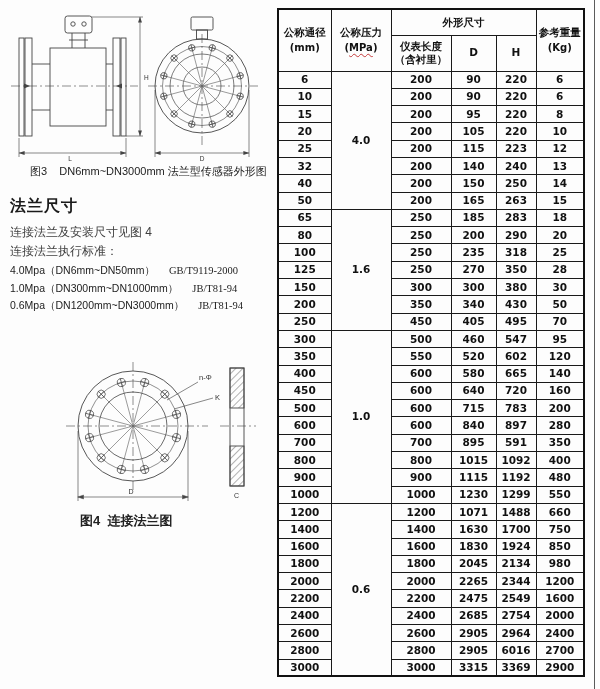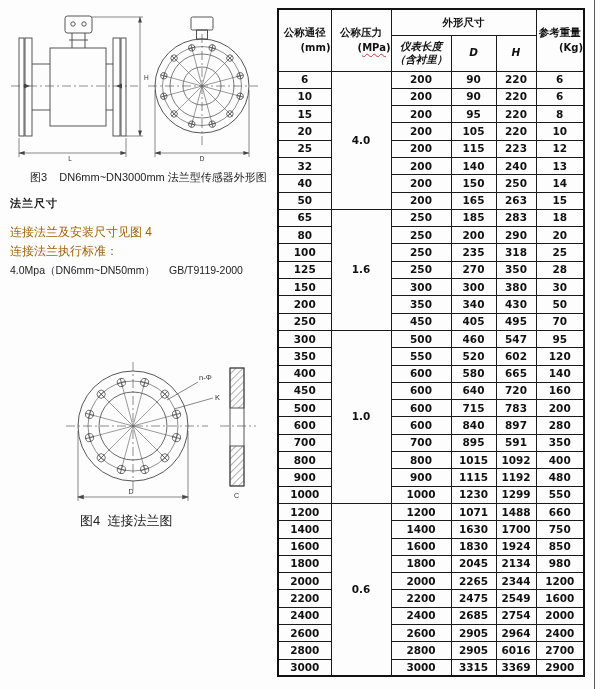--- a/index.html
+++ b/index.html
@@ -4,41 +4,41 @@
 <style>
   html,body{margin:0;padding:0;}
   body{
     width:600px;height:689px;position:relative;background:#fdfdfd;
     font-family:"Liberation Sans","DejaVu Sans",sans-serif;color:#1a1a1a;
     overflow:hidden;
   }
   .abs{position:absolute;}
   
   .fig-caption{font-size:11px;color:#222;white-space:pre;}
-  .fig3-caption{left:30px;top:170px;}
-  .fig4-caption{left:80px;top:512px;font-size:13px;font-weight:normal;}
-  .section-title{left:10px;top:196px;font-size:11px;font-weight:bold;letter-spacing:1px;}
-  .para{left:10px;font-size:12px;color:#a16207;}
+  .fig3-caption{left:30px;top:164px;}
+  .fig4-caption{left:80px;top:512px;font-size:13px;font-weight:bold;}
+  .section-title{left:10px;top:196px;font-size:16px;font-weight:bold;letter-spacing:1px;}
+  .para{left:10px;font-size:12px;color:#404040;}
   .para1{top:224px;}
   .para2{top:243px;}
   .standards{left:10px;top:262px;font-size:10.5px;line-height:16.5px;color:#222;}
   .std-line{white-space:pre;}
-  .std-code{margin-left:14px;}
+  .std-code{margin-left:14px;font-family:Liberation Serif, serif;}
   
   .ftable-wrap{left:277px;top:8px;}
   table.ftable{border-collapse:collapse;table-layout:fixed;width:306px;border:2px solid #111;}
   .ftable th,.ftable td{
     border:1px solid #1a1a1a;text-align:center;vertical-align:middle;
     font-weight:bold;font-size:10.5px;padding:0;line-height:1.25;
     font-family:"DejaVu Sans","Liberation Sans",sans-serif;color:#111;
   }
   .ftable thead tr.h1{height:26px;}
-  .ftable thead tr.h2{height:36px;font-style:italic;}
+  .ftable thead tr.h2{height:36px;}
   .ftable tbody tr{height:17.3px;}
-  .unit{font-size:10px;font-weight:bold;margin-top:2px;text-align:right;}
+  .unit{font-size:10px;font-weight:bold;margin-top:2px;}
   .wavy{text-decoration-line:underline;text-decoration-style:wavy;text-decoration-color:#c43a3a;text-underline-offset:2px;}
   
   .edge-line{left:594px;top:0;width:1px;height:689px;background:#5a5a5a;}
   svg{display:block;}
   svg text{font-family:"Liberation Sans",sans-serif;}
 </style>
 </head>
 <body>
 
 <svg class="abs" style="left:6px;top:10px;" width="262" height="152" viewBox="0 0 262 152">
@@ -141,20 +141,22 @@
 </svg>
 
 <div class="abs fig-caption fig3-caption">图3    DN6mm~DN3000mm 法兰型传感器外形图</div>
 
 <div class="abs section-title">法兰尺寸</div>
 <div class="abs para para1">连接法兰及安装尺寸见图 4</div>
 <div class="abs para para2">连接法兰执行标准：</div>
 
 <div class="abs standards">
   <div class="std-line"><span>4.0Mpa（DN6mm~DN50mm）</span><span class="std-code">GB/T9119-2000</span></div>
+  <div class="std-line"><span>1.0Mpa（DN300mm~DN1000mm）</span><span class="std-code">JB/T81-94</span></div>
+  <div class="std-line"><span>0.6Mpa（DN1200mm~DN3000mm）</span><span class="std-code">JB/T81-94</span></div>
 </div>
 
 <svg class="abs" style="left:8px;top:348px;" width="260" height="162" viewBox="0 0 260 162">
   <defs>
     <g id="boltB" stroke="#555" fill="none" stroke-width="0.8">
       <circle cx="125" cy="33" r="4"></circle>
       <line x1="120.5" y1="33" x2="129.5" y2="33"></line>
       <line x1="125" y1="28.5" x2="125" y2="37.5"></line>
     </g>
     <line id="spokeB" x1="125" y1="78" x2="125" y2="33" stroke="#666" stroke-width="0.6"></line>

